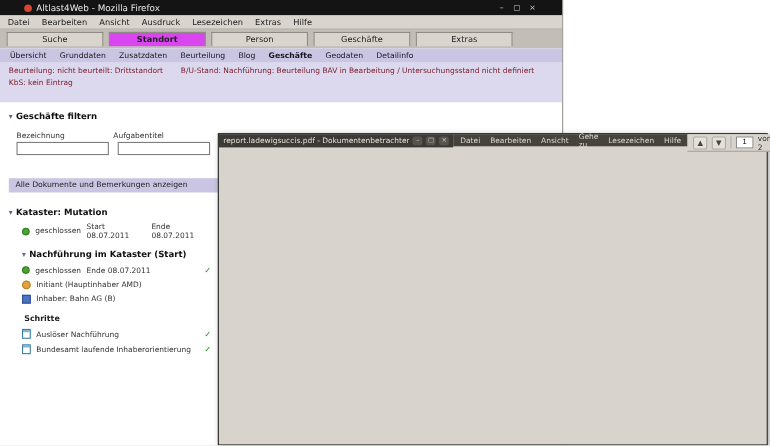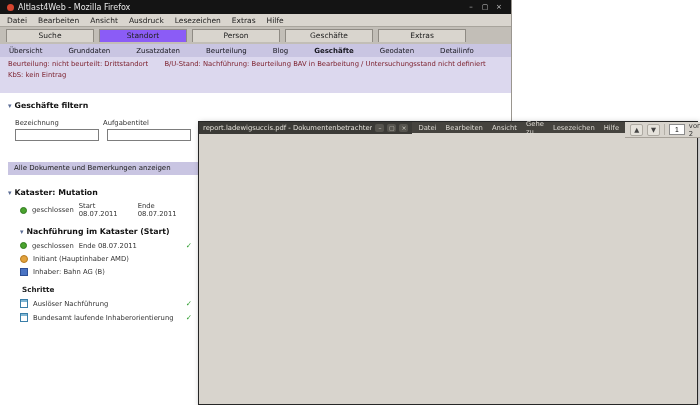--- a/index.html
+++ b/index.html
@@ -1,29 +1,29 @@
 <!DOCTYPE html>
 <html><head>
 <meta charset="utf-8">
 <style>
 *{box-sizing:border-box;margin:0;padding:0}
 body{font-family:"DejaVu Sans","Liberation Sans",sans-serif;background:#fff}
 #stage{position:relative;width:700px;height:405px;background:#fff;overflow:hidden}
 
 
 #ff{position:absolute;left:0;top:0;width:512px;height:405px;background:#fff;border-right:1px solid #9a968f}
-.ff-titlebar{height:14px;background:#141414;display:flex;align-items:center;gap:4px;padding:0 7px;color:#e8e8e8}
+.ff-titlebar{height:14px;background:#141414;display:flex;align-items:center;gap:4px;padding:0 22px;color:#e8e8e8}
 .ff-appicon{width:7px;height:7px;border-radius:50%;background:#d6452f;flex:none}
 .ff-title{font-size:8px;flex:1;white-space:nowrap;overflow:hidden}
 .wbtn{font-size:7px;color:#c9c9c9;width:10px;text-align:center;line-height:10px;cursor:default}
 .ff-menubar{height:13px;background:#d9d5ce;border-bottom:1px solid #a8a49c;display:flex;align-items:center;gap:11px;padding:0 7px;font-size:7.5px;color:#1c1c1c}
 .ff-tabrow{height:17px;background:#c2beb7;display:flex;align-items:center;gap:5px;padding:0 6px}
 .ff-tab{width:88px;height:13px;background:#d9d5ce;border:1px solid #8f8b84;border-bottom:none;font-size:7.5px;text-align:center;line-height:12px;color:#222}
-.ff-tab.active{background:#8b5cf6;font-weight:normal}
-.ff-subtabs{height:13px;background:#c9c5e2;display:flex;align-items:center;gap:26px;padding:0 9px;font-size:7px;color:#15151d;white-space:nowrap}
+.ff-tab.active{background:#d946ef;font-weight:bold}
+.ff-subtabs{height:13px;background:#c9c5e2;display:flex;align-items:center;gap:12px;padding:0 9px;font-size:7px;color:#15151d;white-space:nowrap}
 .ff-subtabs .active{font-weight:bold}
 .ff-info{height:36px;background:#dcd8ee;padding:2px 8px;font-size:6.8px;color:#7c202d;line-height:10.5px;white-space:nowrap;overflow:hidden}
 .inf-line span{margin-right:14px}
 .ff-body{position:relative;padding:8px 0 0 8px;font-size:7px;color:#222}
 .sec-header{display:flex;align-items:center;gap:3px;font-size:7.8px;font-weight:bold;color:#111}
 .tri{color:#5a6c94;font-size:7px}
 .filter-labels{margin:9px 0 2px 7px;display:flex;font-size:6.8px;color:#333}
 .filter-labels span:first-child{width:88px}
 .filter-inputs{display:flex;gap:8px;margin-left:7px}
 .filter-inputs input{width:84px;height:12px;border:1px solid #7d7d7d;background:#fff;font-size:7px;padding:0 2px}

